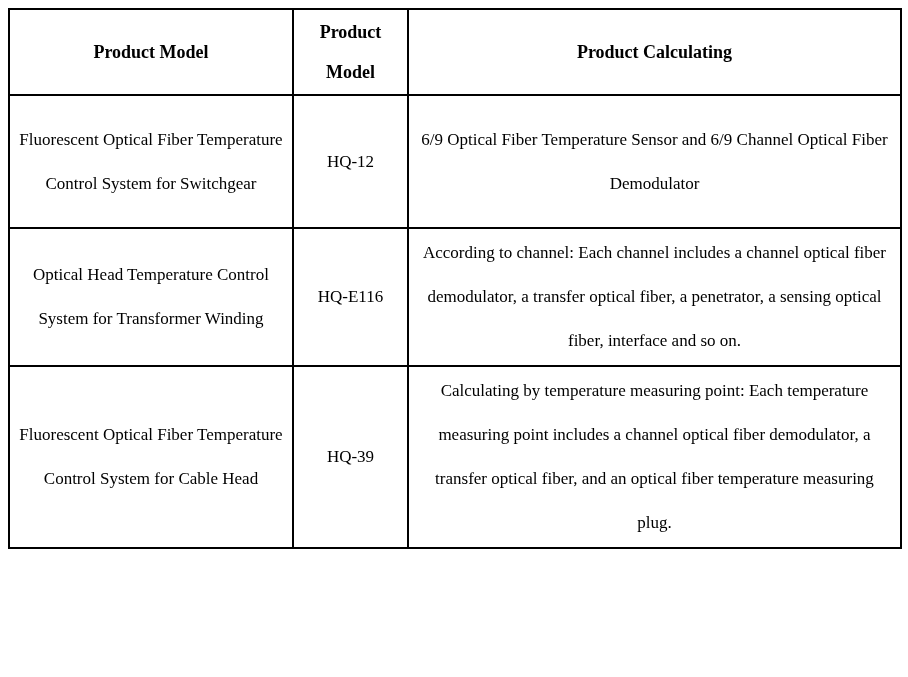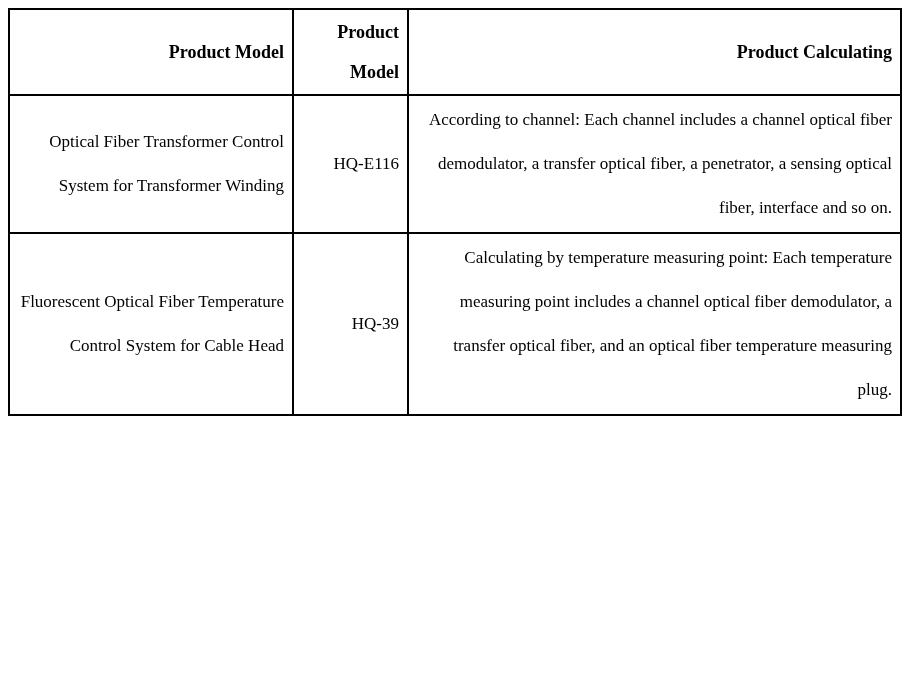--- a/index.html
+++ b/index.html
@@ -21,21 +21,21 @@
     border-collapse: collapse;
     table-layout: fixed;
     width: 892px;
   }
   table.product-table col.c-name  { width: 284px; }
   table.product-table col.c-model { width: 115px; }
   table.product-table col.c-comp  { width: 493px; }
   table.product-table th,
   table.product-table td {
     border: 2px solid #000000;
-    text-align: right;
+    text-align: center;
     vertical-align: middle;
     padding: 2px 8px;
     box-sizing: border-box;
     font-size: 17px;
     line-height: 44px;
     font-weight: normal;
   }
   table.product-table th {
     font-weight: bold;
     font-size: 18px;
@@ -58,22 +58,27 @@
       <col class="c-comp">
     </colgroup>
     <thead>
       <tr class="hdr">
         <th>Product Model</th>
         <th>Product Model</th>
         <th>Product Calculating</th>
       </tr>
     </thead>
     <tbody>
+      <tr class="r1">
+        <td>Fluorescent Optical Fiber Temperature Control System for Switchgear</td>
+        <td>HQ-12</td>
+        <td>6/9 Optical Fiber Temperature Sensor and 6/9 Channel Optical Fiber Demodulator</td>
+      </tr>
       <tr class="r2">
-        <td>Optical Fiber Transformer Control System for Transformer Winding</td>
+        <td>Optical Head Temperature Control System for Transformer Winding</td>
         <td>HQ-E116</td>
         <td>According to channel: Each channel includes a channel optical fiber demodulator, a transfer optical fiber, a penetrator, a sensing optical fiber, interface and so on.</td>
       </tr>
       <tr class="r3">
         <td>Fluorescent Optical Fiber Temperature Control System for Cable Head</td>
         <td>HQ-39</td>
         <td>Calculating by temperature measuring point: Each temperature measuring point includes a channel optical fiber demodulator, a transfer optical fiber, and an optical fiber temperature measuring plug.</td>
       </tr>
     </tbody>
   </table>

